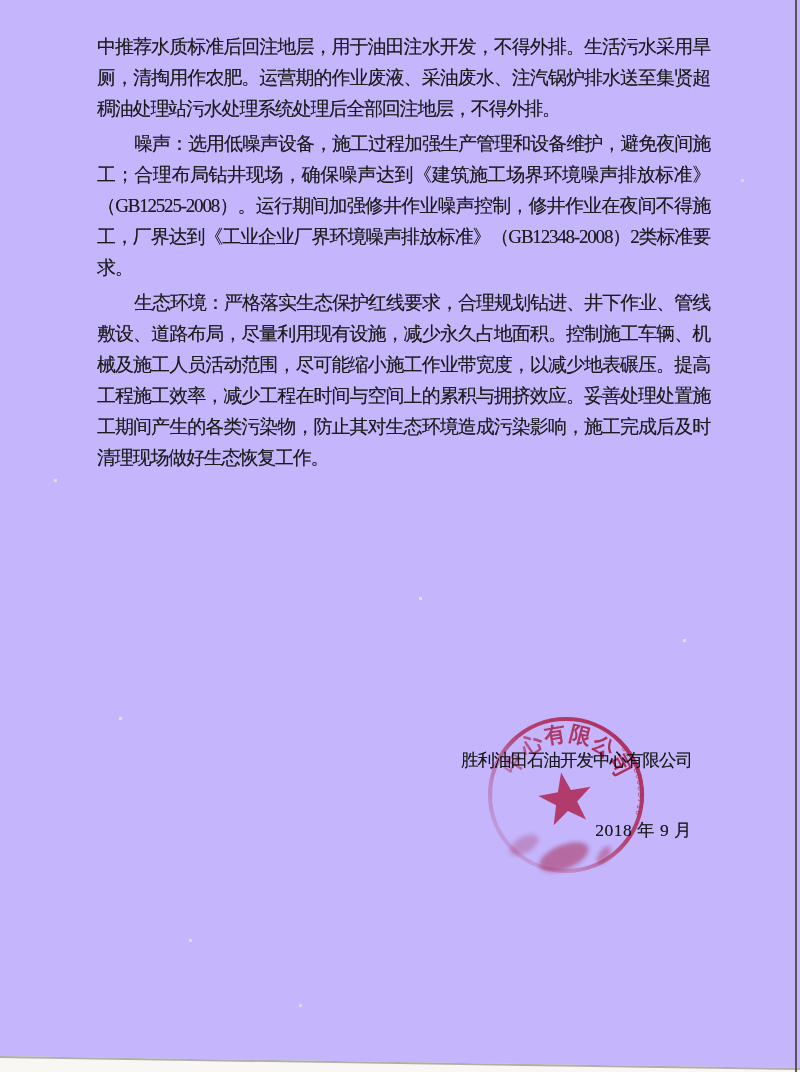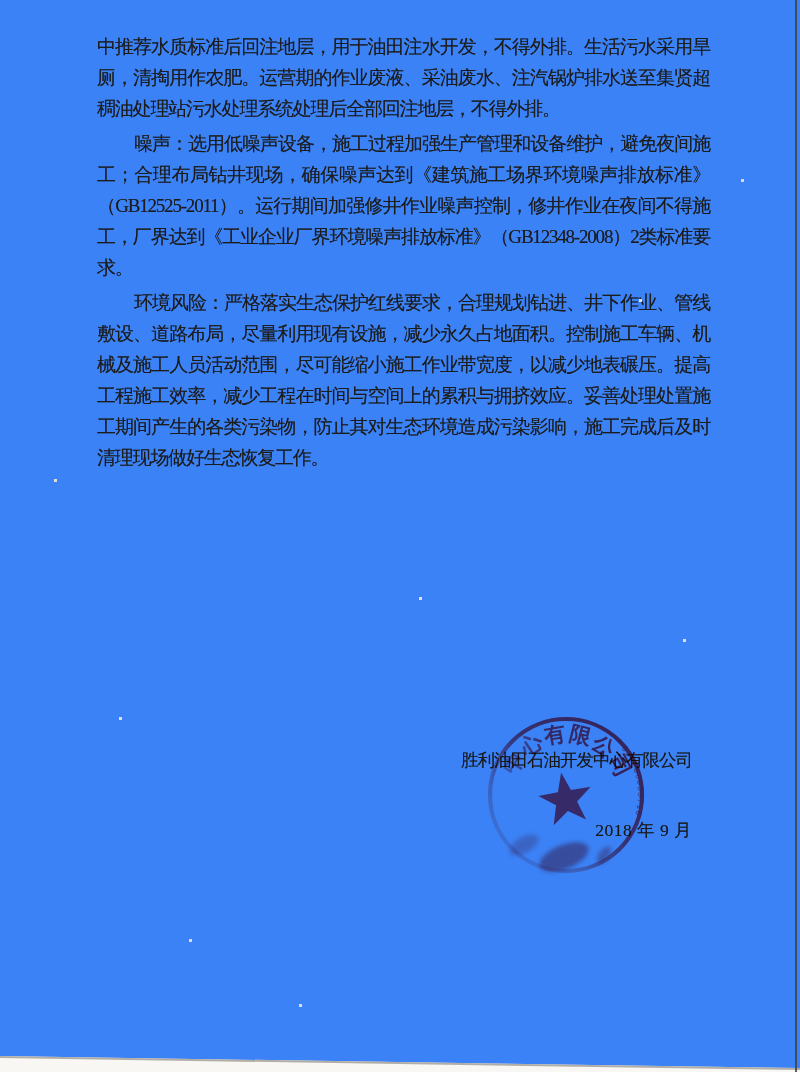--- a/index.html
+++ b/index.html
@@ -4,21 +4,21 @@
 <style>
   html, body { margin: 0; padding: 0; }
   body {
     width: 800px; height: 1072px;
     background: #ffffff;
     font-family: "Liberation Serif", "DejaVu Serif", serif;
   }
   .page {
     position: relative;
     width: 800px; height: 1072px;
-    background: #3b82f6;
+    background: #c4b5fd;
     overflow: hidden;
   }
   .content {
     position: absolute;
     left: 97px; top: 31px; width: 613px;
     font-size: 19px;
     line-height: 31px;
     letter-spacing: -1.2px;
     color: #1c1c1c;
     text-align: justify;
@@ -86,25 +86,25 @@
   }
 </style>
 </head>
 <body>
 
 <div class="page">
 
   <div class="content">
     <p class="para"><span>中推荐水质标准后回注地层，用于油田注水开发，不得外排。生活污水采用旱厕，清掏用作农肥。运营期的作业废液、采油废水、注汽锅炉排水送至集贤超稠油处理站污水处理系统处理后全部回注地层，不得外排。</span></p>
 
-    <p class="para indented"><span class="lead">噪声：</span><span>选用低噪声设备，施工过程加强生产管理和设备维护，避免夜间施工；合理布局钻井现场，确保噪声达到《建筑施工场界环境噪声排放标准》（GB12525-2011）。运行期间加强修井作业噪声控制，修井作业在夜间不得施工，厂界达到《工业企业厂界环境噪声排放标准》（GB12348-2008）2类标准要求。</span></p>
+    <p class="para indented"><span class="lead">噪声：</span><span>选用低噪声设备，施工过程加强生产管理和设备维护，避免夜间施工；合理布局钻井现场，确保噪声达到《建筑施工场界环境噪声排放标准》（GB12525-2008）。运行期间加强修井作业噪声控制，修井作业在夜间不得施工，厂界达到《工业企业厂界环境噪声排放标准》（GB12348-2008）2类标准要求。</span></p>
 
 
 
-    <p class="para indented"><span class="lead">环境风险：</span><span>严格落实生态保护红线要求，合理规划钻进、井下作业、管线敷设、道路布局，尽量利用现有设施，减少永久占地面积。控制施工车辆、机械及施工人员活动范围，尽可能缩小施工作业带宽度，以减少地表碾压。提高工程施工效率，减少工程在时间与空间上的累积与拥挤效应。妥善处理处置施工期间产生的各类污染物，防止其对生态环境造成污染影响，施工完成后及时清理现场做好生态恢复工作。</span></p>
+    <p class="para indented"><span class="lead">生态环境：</span><span>严格落实生态保护红线要求，合理规划钻进、井下作业、管线敷设、道路布局，尽量利用现有设施，减少永久占地面积。控制施工车辆、机械及施工人员活动范围，尽可能缩小施工作业带宽度，以减少地表碾压。提高工程施工效率，减少工程在时间与空间上的累积与拥挤效应。妥善处理处置施工期间产生的各类污染物，防止其对生态环境造成污染影响，施工完成后及时清理现场做好生态恢复工作。</span></p>
   </div>
 
   <div class="sign-company">胜利油田石油开发中心有限公司</div>
   <div class="sign-date">2018 年 9 月</div>
 
   <svg class="stamp" viewBox="-110 -110 220 220" xmlns="http://www.w3.org/2000/svg">
     <defs>
       <linearGradient id="inkFade" x1="0" y1="1" x2="1" y2="0">
         <stop offset="0" stop-color="#e0304c" stop-opacity="0.04"></stop>
         <stop offset="0.3" stop-color="#e0304c" stop-opacity="0.35"></stop>

